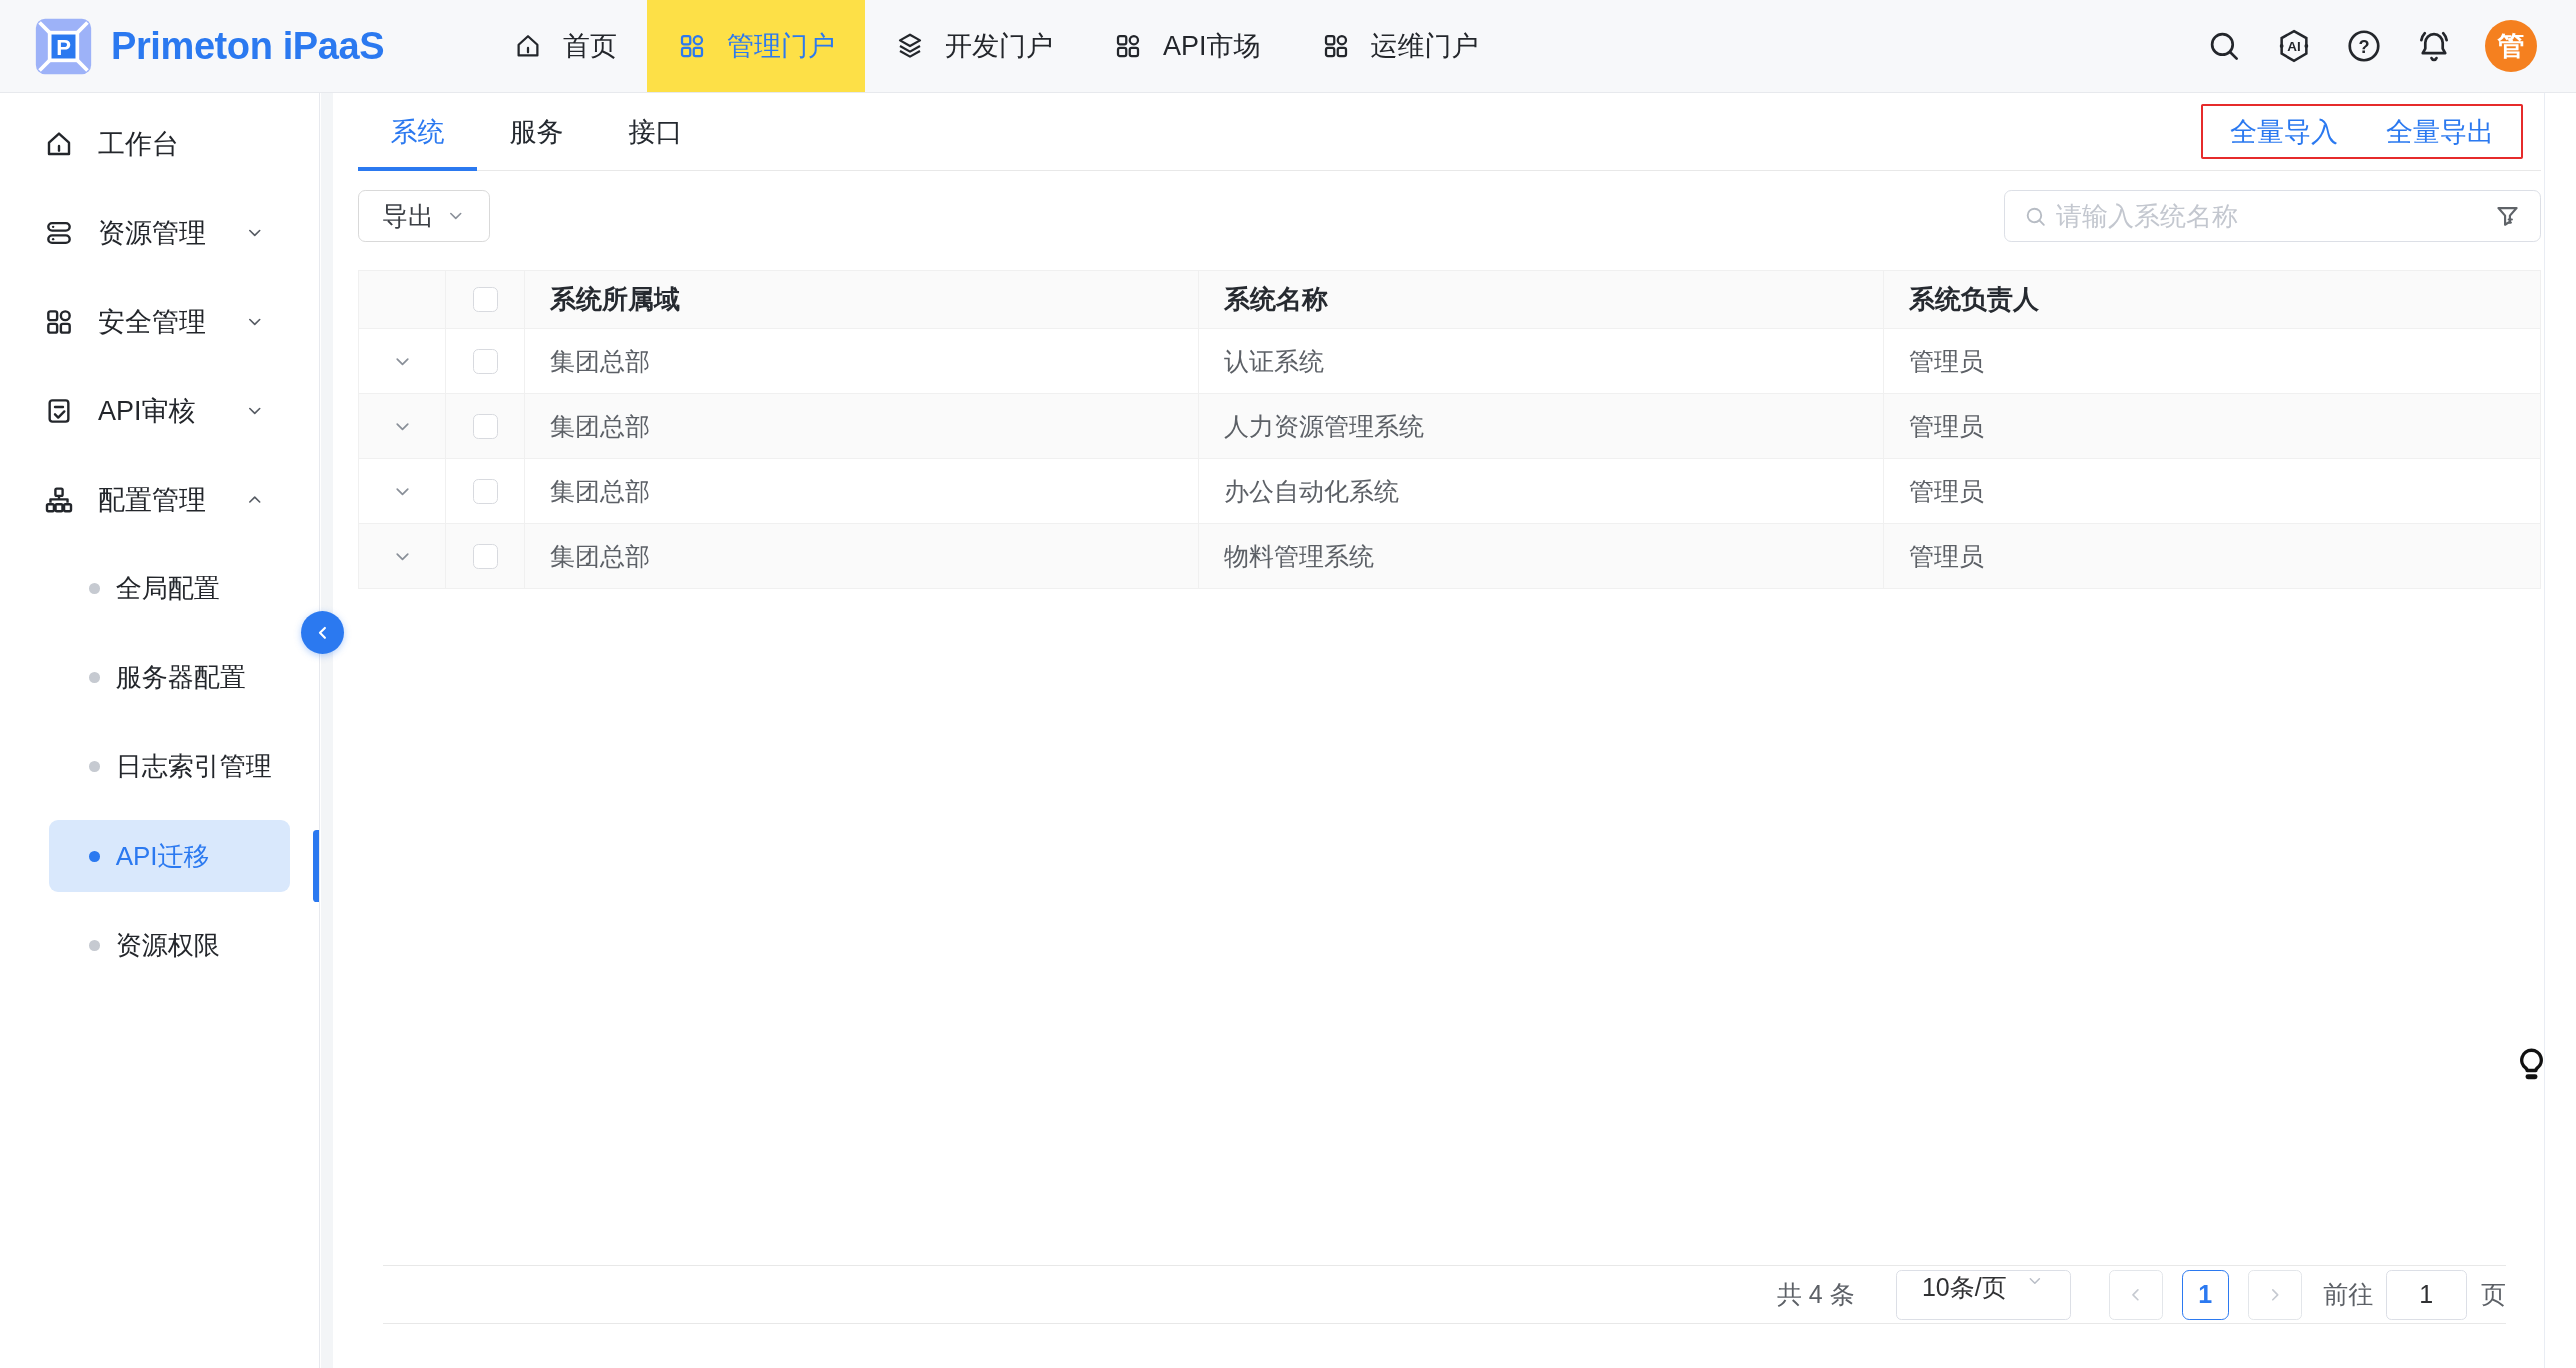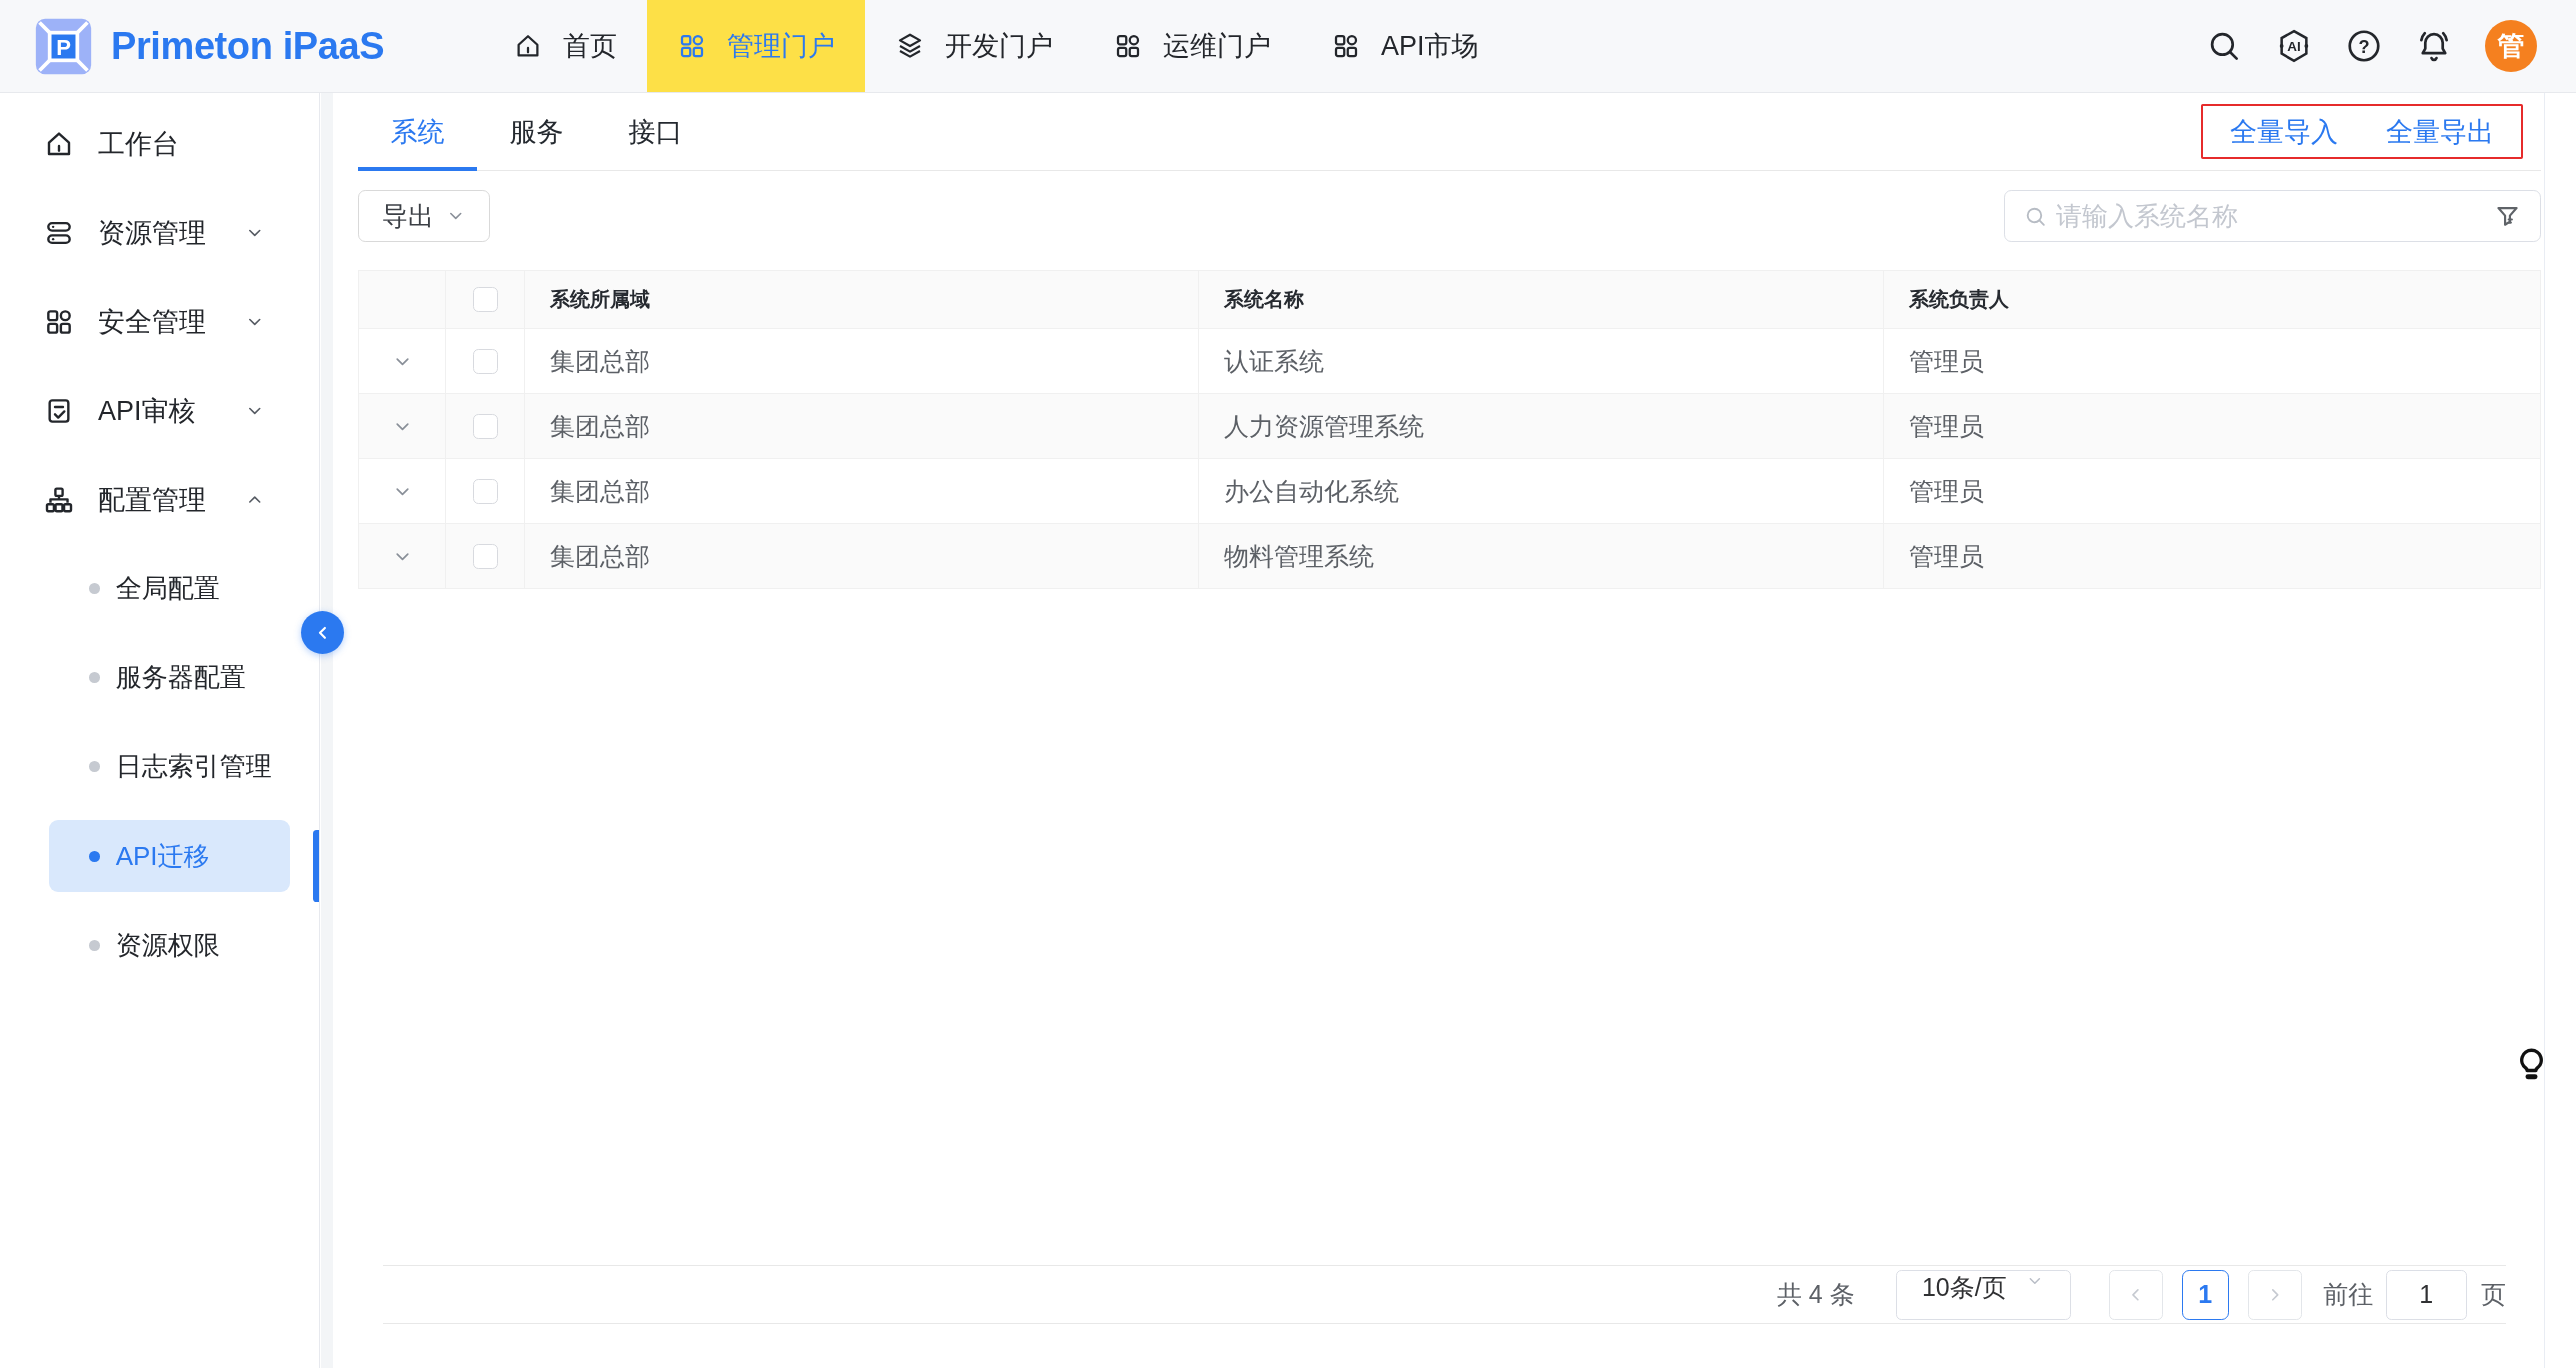--- a/index.html
+++ b/index.html
@@ -95,21 +95,21 @@
   .search input::placeholder { color:#c3c7cf; }
   .funnel { color:#5f6368; cursor:pointer; }
 
   
   .tbl { margin-top:28px; border:0.9px solid #f0f0f0; border-bottom:none; }
   .trow { display:flex; border-bottom:0.9px solid #f0f0f0; background:#fff; }
   .trow.head { background:#fafafa; }
   .trow.stripe { background:#fafafa; }
   .tc { display:flex; align-items:center; border-right:0.9px solid #f0f0f0; padding:0 25px;
         font-size:25px; color:#5c6066; min-height:64px; }
-  .trow.head .tc { min-height:57px; font-size:20px; font-weight:bold; color:#262a30; }
+  .trow.head .tc { min-height:57px; font-size:26px; font-weight:bold; color:#262a30; }
   .tc:last-child { border-right:none; }
   .c-exp { width:87px; justify-content:center; padding:0; color:#8a9099; }
   .c-chk { width:79px; justify-content:center; padding:0; }
   .c-dom { width:674px; }
   .c-name { width:685px; }
   .c-own { flex:1; }
   .cb { width:25px; height:25px; border:1.8px solid #d8dadf; border-radius:5.4px; background:#fff; cursor:pointer; }
 
   
   .pager {
@@ -190,32 +190,32 @@
       </div>
       <div class="nav-item">
         <span class="nicon">
           <svg width="30" height="30" viewBox="0 0 24 24" fill="none" stroke="currentColor" stroke-width="1.8">
             <rect x="4" y="4" width="6.6" height="6.6" rx="1.5"></rect>
               <circle cx="16.7" cy="7.3" r="3.3"></circle>
             <rect x="4" y="13.4" width="6.6" height="6.6" rx="1.5"></rect>
               <rect x="13.4" y="13.4" width="6.6" height="6.6" rx="1.5"></rect>
           </svg>
         </span>
-        <span>运维门户</span>
+        <span>API市场</span>
       </div>
       <div class="nav-item">
         <span class="nicon">
           <svg width="30" height="30" viewBox="0 0 24 24" fill="none" stroke="currentColor" stroke-width="1.8">
             <rect x="4" y="4" width="6.6" height="6.6" rx="1.5"></rect>
               <circle cx="16.7" cy="7.3" r="3.3"></circle>
             <rect x="4" y="13.4" width="6.6" height="6.6" rx="1.5"></rect>
               <rect x="13.4" y="13.4" width="6.6" height="6.6" rx="1.5"></rect>
           </svg>
         </span>
-        <span>API市场</span>
+        <span>运维门户</span>
       </div>
     </div>
     <div class="hd-actions">
       <span class="hicon">
         <svg width="38" height="38" viewBox="0 0 24 24" fill="none" stroke="currentColor" stroke-width="1.7" stroke-linecap="round">
           <circle cx="11" cy="11" r="6.5"></circle>
             <path d="M15.8 15.8 L20 20"></path>
         </svg>
       </span>
       <span class="hicon">

